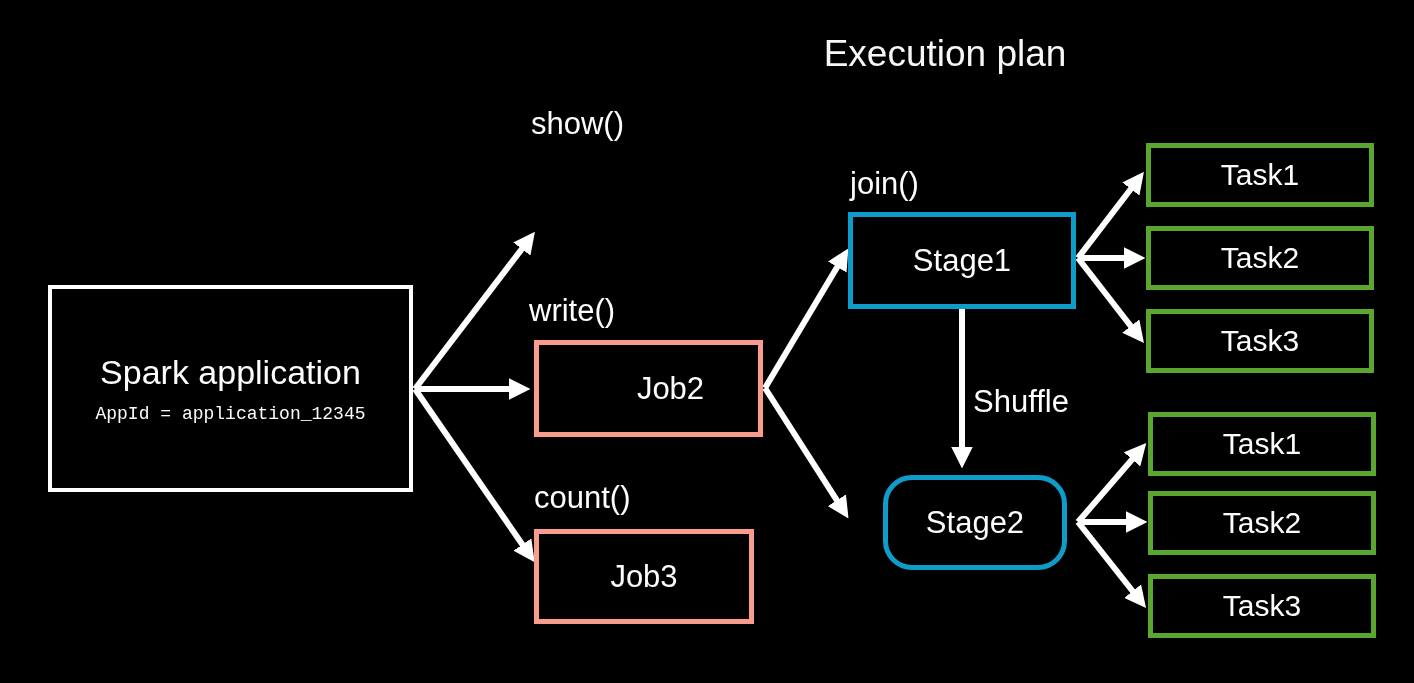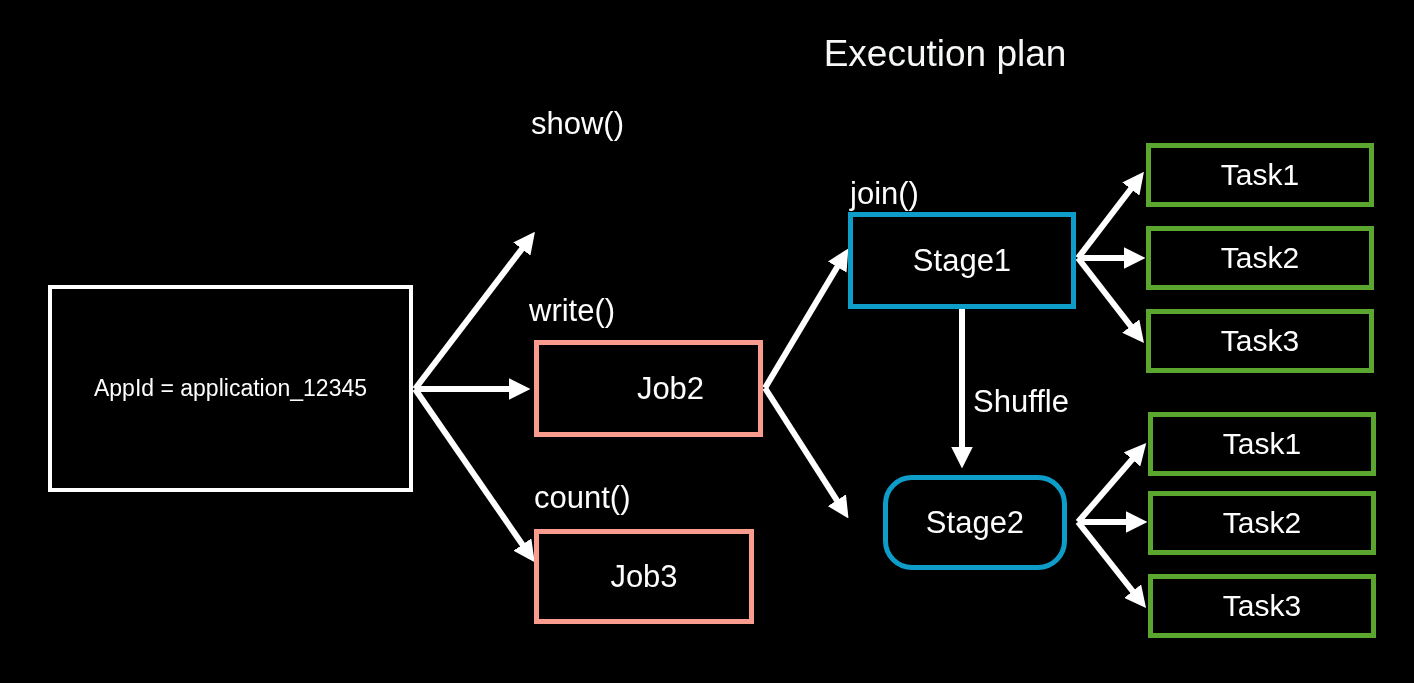--- a/index.html
+++ b/index.html
@@ -30,21 +30,21 @@
     text-align: center;
     text-shadow: 0 2px 3px rgba(0,0,0,0.35);
   }
   .app-box {
     left: 48px; top: 285px; width: 365px; height: 207px;
     border: 4px solid #ffffff;
     flex-direction: column;
     gap: 16px;
   }
   .app-name { font-size: 34px; line-height: 1; }
-  .app-id   { font-size: 23px; line-height: 1; }
+  .app-id   { font-size: 18px; line-height: 1; font-family: Liberation Mono, monospace; }
   .job   { border: 5px solid #f99c8e; font-size: 31px; }
   .stage { border: 5px solid #0e9dc9; font-size: 31px; }
   .task  { border: 5px solid #5aa62f; font-size: 30px; }
   .job1   { left: 534px; top: 159px; width: 229px; height: 92px; }
   .job2   { left: 534px; top: 340px; width: 229px; height: 97px; padding-left: 44px; }
   .job3   { left: 534px; top: 529px; width: 220px; height: 95px; }
   .stage1 { left: 848px; top: 212px; width: 228px; height: 97px; }
   .stage2 { left: 883px; top: 475px; width: 184px; height: 95px; border-radius: 29px; }
   .s1t1 { left: 1146px; top: 143px; width: 228px; height: 64px; }
   .s1t2 { left: 1146px; top: 226px; width: 228px; height: 64px; }
@@ -56,21 +56,21 @@
     position: absolute;
     font-size: 31px;
     line-height: 1;
     color: #fdfdfd;
     text-shadow: 0 2px 3px rgba(0,0,0,0.35);
     white-space: nowrap;
   }
   .lbl-show    { left: 531px; top: 108px; }
   .lbl-write   { left: 529px; top: 295px; }
   .lbl-count   { left: 534px; top: 482px; }
-  .lbl-join    { left: 850px; top: 178px; }
+  .lbl-join    { left: 850px; top: 168px; }
   .lbl-shuffle { left: 973px; top: 386px; }
   .arrows {
     position: absolute;
     left: 0; top: 0;
     width: 1414px; height: 683px;
     pointer-events: none;
   }
   .arrows line { stroke: #ffffff; stroke-width: 6; }
 </style>
 </head>
@@ -94,20 +94,21 @@
     <line x1="962" y1="309" x2="962" y2="462" marker-end="url(#ah)"></line>
     <line x1="1078" y1="258" x2="1140" y2="177" marker-end="url(#ah)"></line>
     <line x1="1078" y1="258" x2="1139" y2="258" marker-end="url(#ah)"></line>
     <line x1="1078" y1="258" x2="1140" y2="338" marker-end="url(#ah)"></line>
     <line x1="1078" y1="522" x2="1142" y2="448" marker-end="url(#ah)"></line>
     <line x1="1078" y1="522" x2="1141" y2="522" marker-end="url(#ah)"></line>
     <line x1="1078" y1="522" x2="1142" y2="603" marker-end="url(#ah)"></line>
   </svg>
 
   <div class="node app-box">
+    <div class="app-name">Spark application</div>
     <div class="app-id">AppId = application_12345</div>
   </div>
 
   <div class="action-label lbl-show">show()</div>
   <div class="action-label lbl-write">write()</div>
   <div class="action-label lbl-count">count()</div>
 
   <div class="node job job2">Job2</div>
   <div class="node job job3">Job3</div>
 

